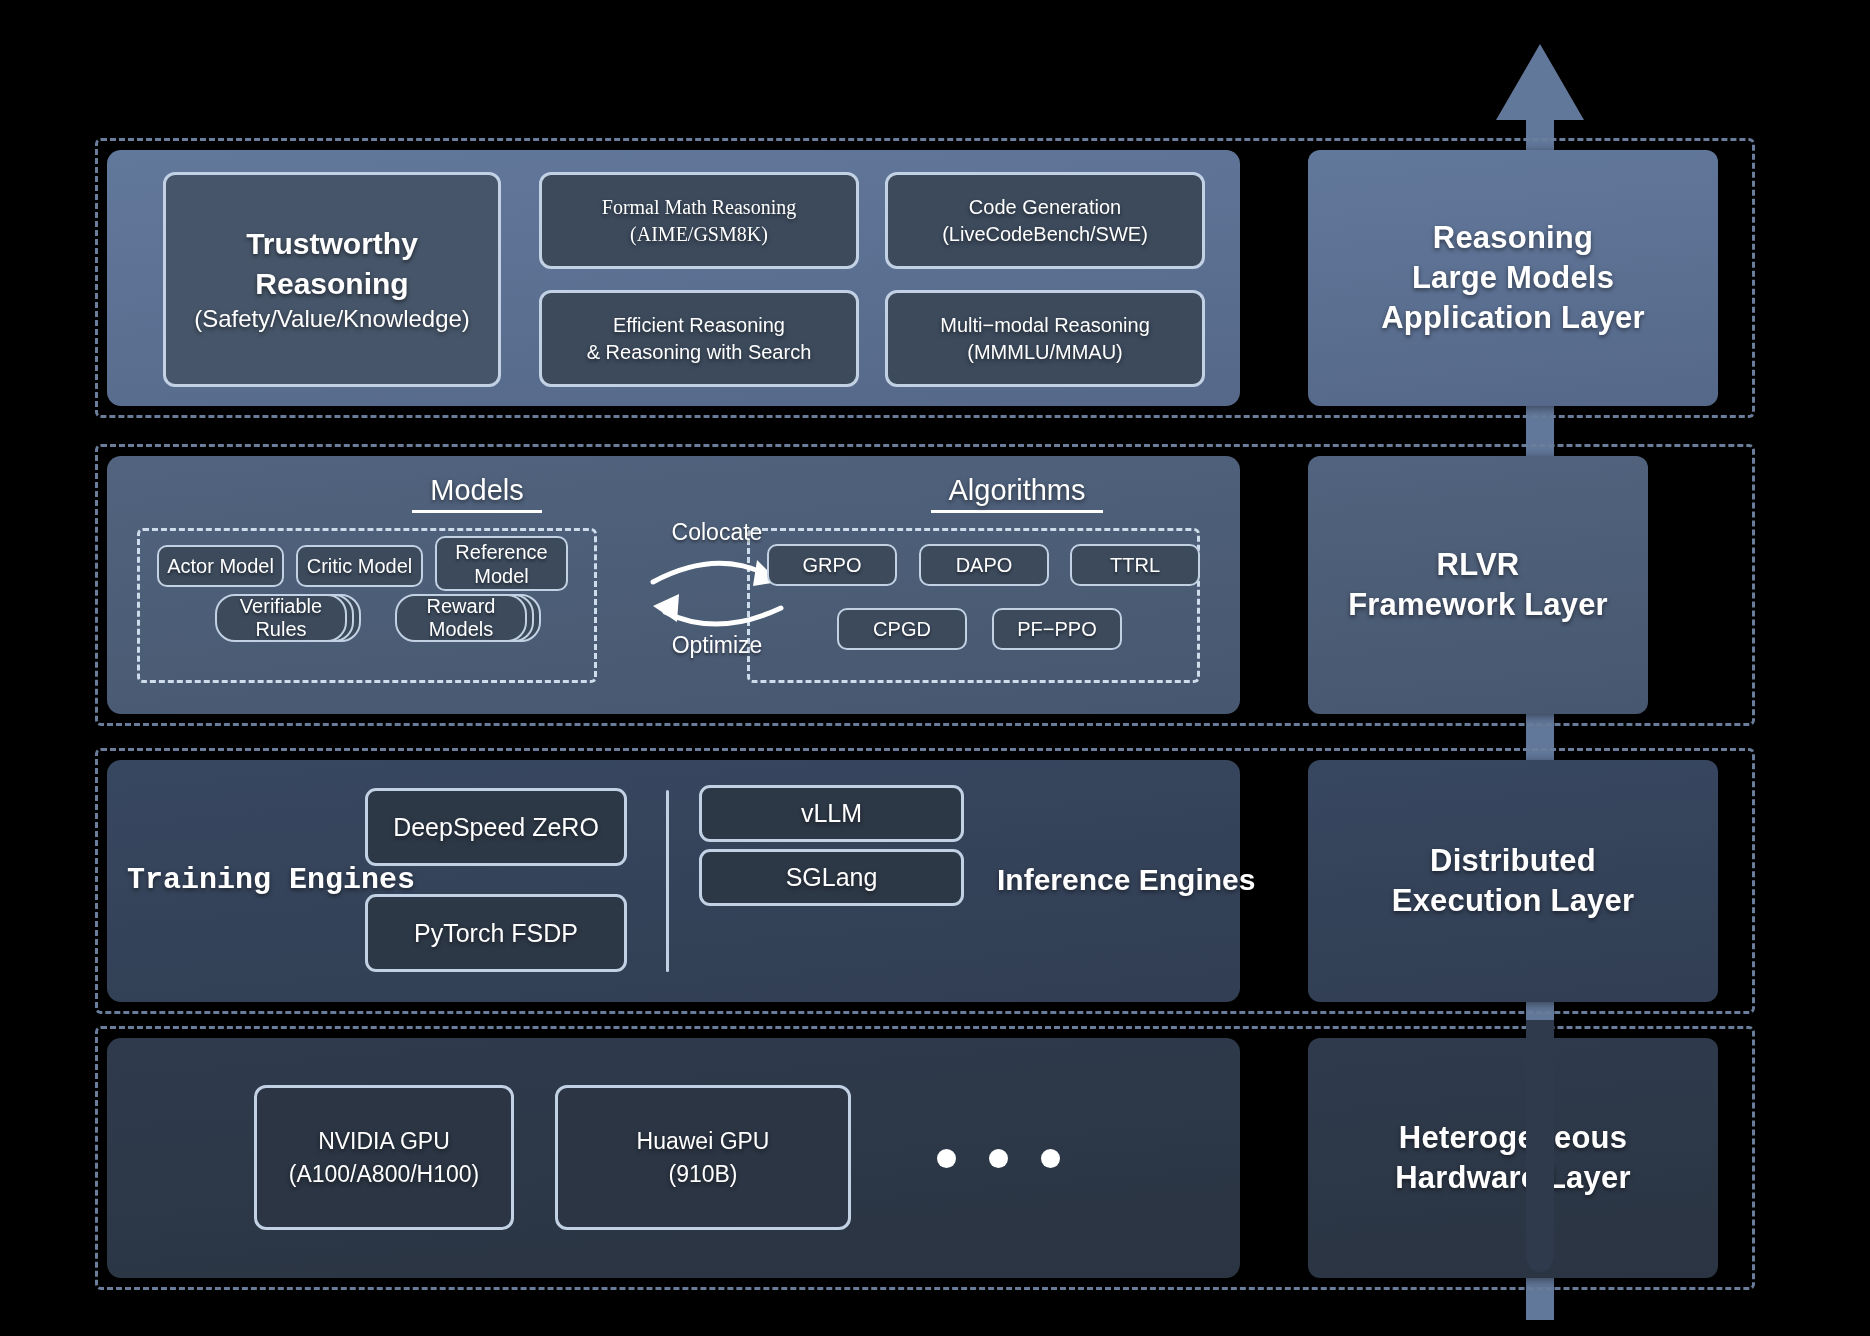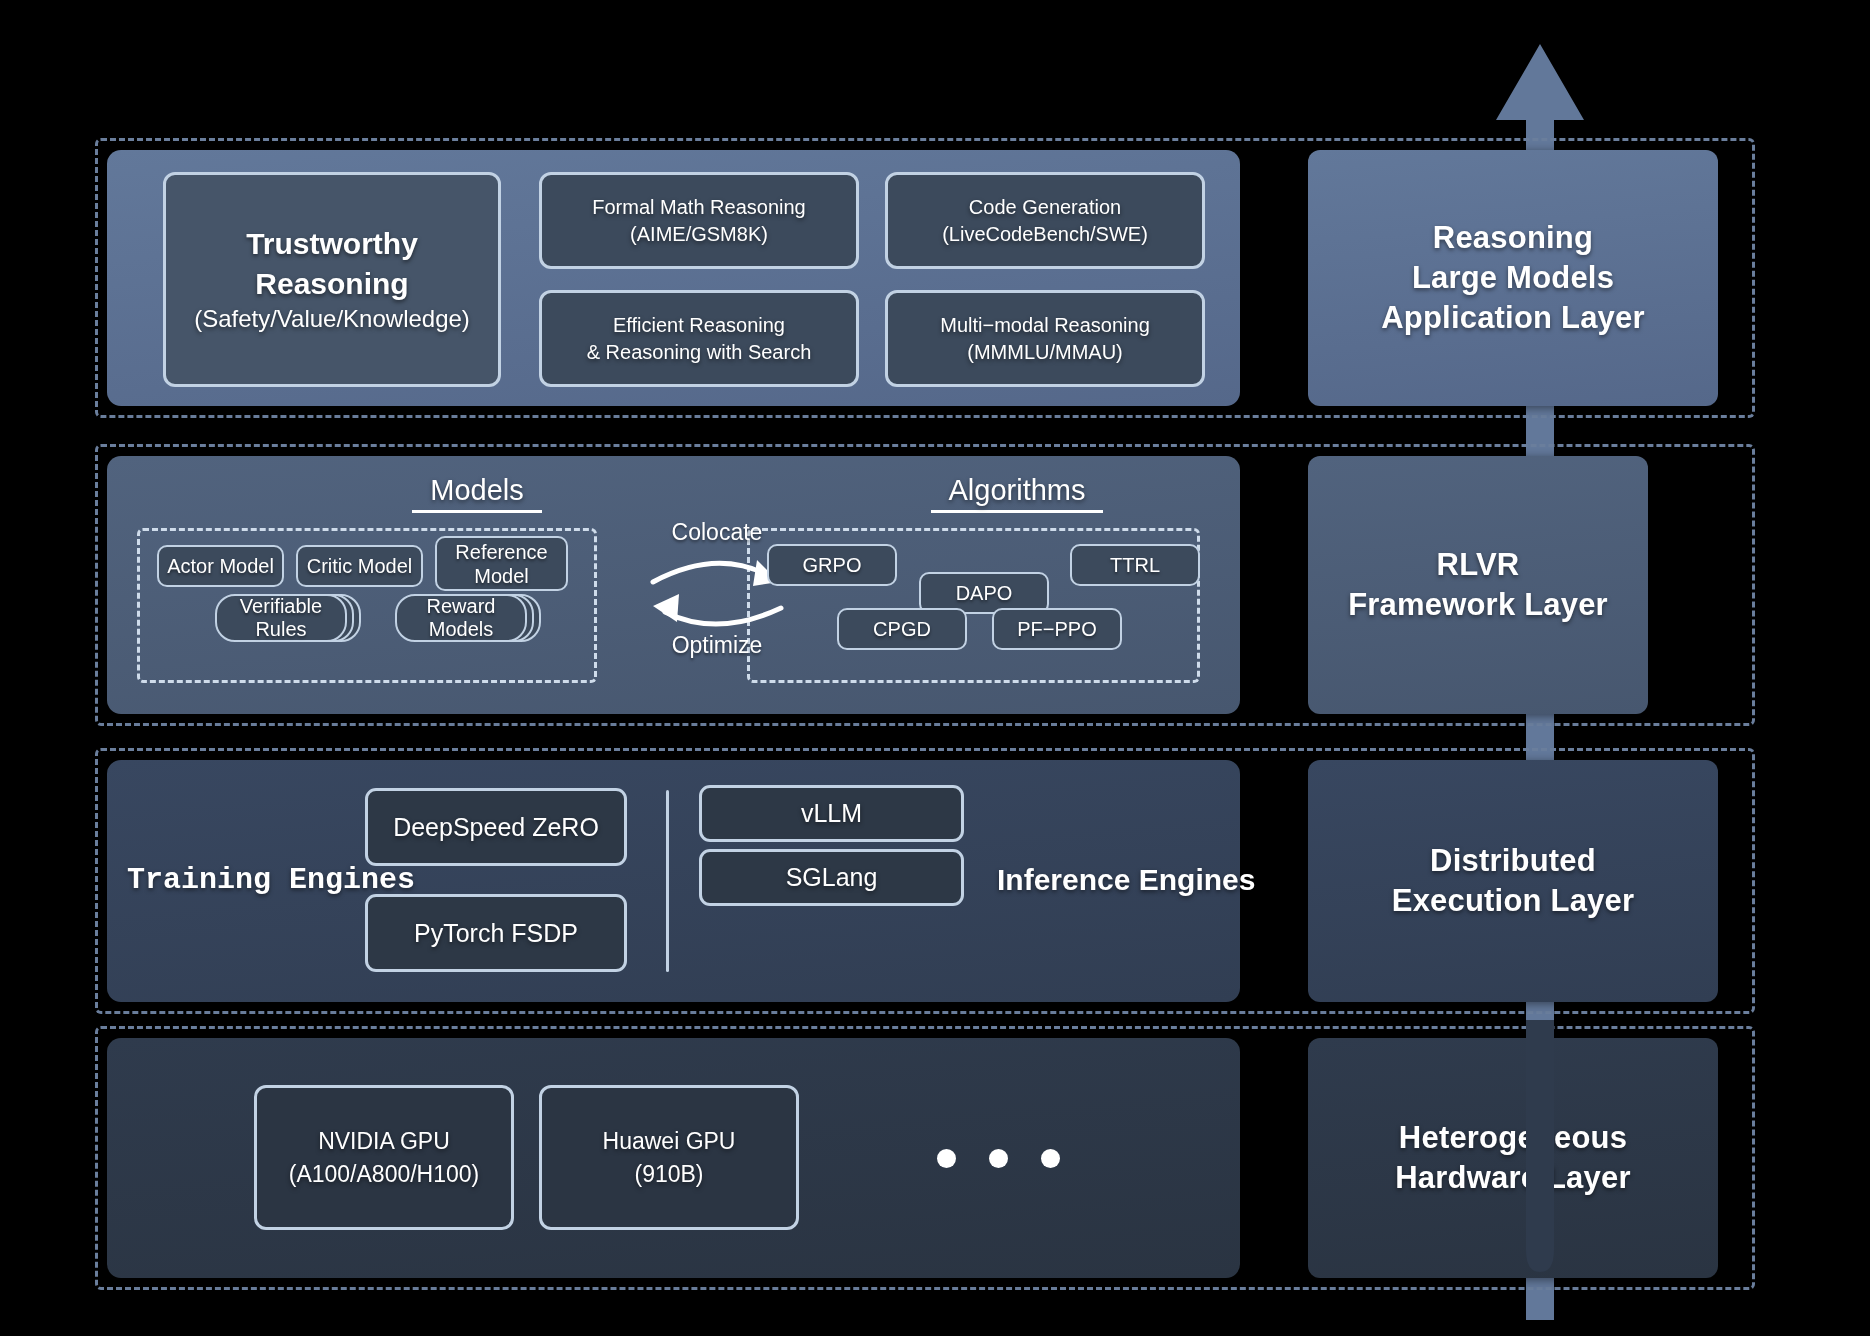--- a/index.html
+++ b/index.html
@@ -78,21 +78,21 @@
   }
 
   
   .trust-card {
     left: 56px; top: 22px; width: 338px; height: 215px;
     font-size: 24px;
     background: #465569;
   }
   .trust-card b { font-weight: bold; font-size: 30px; display:block; }
   .task-card { font-size: 20px; }
-  .t-math { left: 432px;  top: 22px;  width: 320px; height: 97px; }
+  .t-math { left: 432px;  top: 22px;  width: 320px; height: 97px; font-family: Liberation Serif, serif; }
   .t-code { left: 778px;  top: 22px;  width: 320px; height: 97px; }
   .t-eff  { left: 432px;  top: 140px; width: 320px; height: 97px; }
   .t-mm   { left: 778px;  top: 140px; width: 320px; height: 97px; }
 
   
   .col-title {
     position: absolute;
     color: #fff; font-size: 29px; font-weight: normal;
     text-align: center; z-index: 4;
     border-bottom: 3px solid #ffffff;
@@ -274,21 +274,21 @@
     </svg>
     <div class="cycle-label" style="left:530px; top:176px;">Optimize</div>
 
     <div class="col-title" style="left:824px; top:18px; width:172px;">Algorithms</div>
 
     <div class="dash-group" style="left:640px; top:72px; width:453px; height:155px;"></div>
 
     <div class="chip" style="left:660px; top:88px; width:130px; height:42px;">
       <span>GRPO</span>
     </div>
-    <div class="chip" style="left:812px; top:88px; width:130px; height:42px;margin-top:28px;">
+    <div class="chip" style="left:812px; top:88px; width:130px; height:42px;">
       <span>DAPO</span>
     </div>
     <div class="chip" style="left:963px; top:88px; width:130px; height:42px;">
       <span>TTRL</span>
     </div>
     <div class="chip" style="left:730px; top:152px; width:130px; height:42px;">
       <span>CPGD</span>
     </div>
     <div class="chip" style="left:885px; top:152px; width:130px; height:42px;">
       <span>PF−PPO</span>
@@ -331,21 +331,21 @@
   <div class="layer-frame" style="left:95px; top:1026px; width:1660px; height:264px;"></div>
 
   <div class="panel p4" style="left:107px; top:1038px; width:1133px; height:240px;">
 
     <div class="hw-card" style="left:147px; top:47px; width:260px; height:145px;">
       <div>
         <div>NVIDIA GPU</div>
         <div>(A100/A800/H100)</div>
       </div>
     </div>
-    <div class="hw-card" style="left:432px; top:47px; width:260px; height:145px;justify-content:center;">
+    <div class="hw-card" style="left:448px; top:47px; width:296px; height:145px;justify-content:center;">
       <div>
         <div>Huawei GPU</div>
         <div>(910B)</div>
       </div>
     </div>
 
     <div class="dots" style="left:830px; top:111px;">
       <span></span>
       <span></span>
       <span></span>

